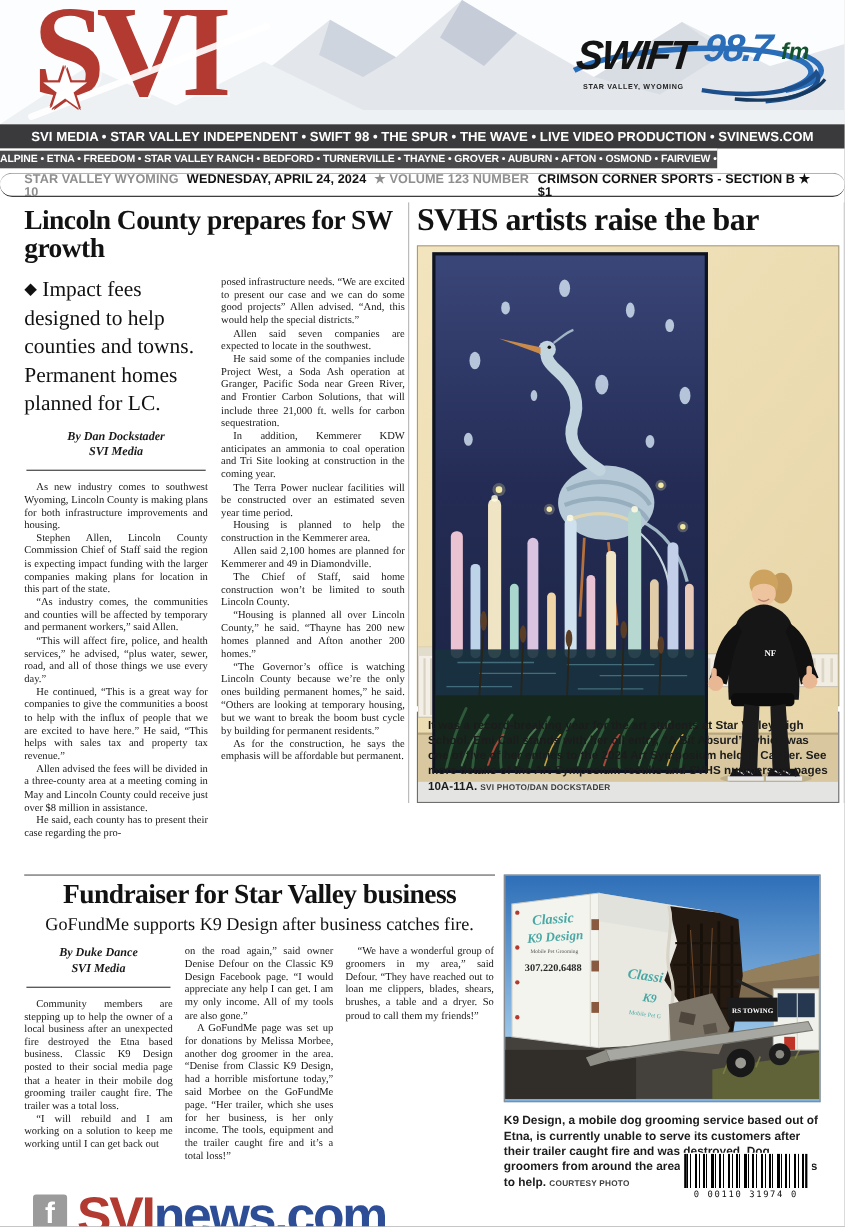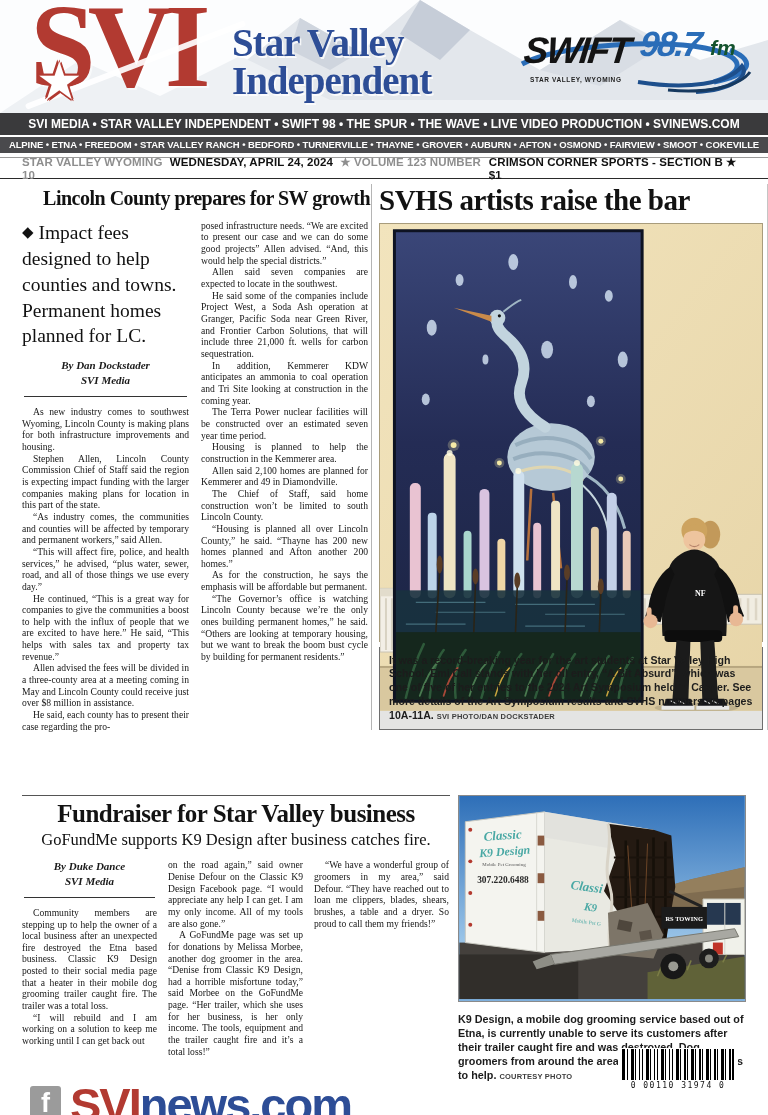--- a/index.html
+++ b/index.html
@@ -24,40 +24,40 @@
   .swift-freq { position:absolute; left:122px; top:4px; font-size:35px; font-weight:bold; font-style:italic;
                 color:#2a6db8; letter-spacing:-2px; transform:skewX(-6deg); }
   .swift-fm   { position:absolute; left:192px; top:16px; font-size:21px; font-weight:bold; font-style:italic; color:#14532d; }
   .swift-loc  { position:absolute; left:12px; top:56px; font-size:6.5px; font-weight:bold; color:#222; letter-spacing:.6px; }
   .swift-swoosh { position:absolute; left:0; top:0; width:235px; height:80px; }
 
   
   .bar-media { position:absolute; top:113px; left:0; width:768px; height:22px; background:#3a3a3c; color:#fff;
                font-family:"Liberation Sans",sans-serif; font-weight:bold; font-size:12px; line-height:22px;
                text-align:center; white-space:nowrap; }
-  .bar-towns { position:absolute; top:135px; left:0; width:768px; height:18px; background:#4a4a4d; color:#fff;
+  .bar-towns { position:absolute; top:135px; left:0; width:652px; height:18px; background:#4a4a4d; color:#fff;
                border-top:2px solid #fff; font-family:"Liberation Sans",sans-serif; font-weight:bold;
                font-size:9.5px; line-height:15px; letter-spacing:-.1px; text-align:center; white-space:nowrap; }
   .dateline { position:absolute; top:157px; left:0; width:768px; height:22px; border-top:1px solid #9a9a9a;
               border-bottom:1px solid #2a2a2a; padding:0 22px; display:flex; align-items:center;
               justify-content:space-between; font-family:"Liberation Sans",sans-serif; font-weight:bold;
-              font-size:11.5px; letter-spacing:.1px; }
+              font-size:11.5px; letter-spacing:.1px;border-radius:11px; }
   .dl-gray { color:#8e8e8e; } .dl-black { color:#111; }
   .dl-left span { margin-right:4px; }
 
   
   .headline { font-weight:bold; color:#121212; letter-spacing:-.5px; }
   .byline { text-align:center; font-style:italic; font-weight:bold; font-size:11px; line-height:1.3; }
   .byline-rule { border:none; border-top:1px solid #333; margin:9px 2px 9px; }
   .para { font-size:9.6px; line-height:1.215; text-align:justify; text-indent:11px; color:#161616; }
   .cont .para:first-child { text-indent:0; }
 
   
   #lincoln { position:absolute; left:22px; top:188px; width:348px; }
-  #lincoln .headline { font-size:20px; line-height:1.04; text-align:right; }
+  #lincoln .headline { font-size:25px; line-height:1.04; text-align:left; }
   .lincoln-cols { display:flex; gap:12px; margin-top:11px; }
   .lcol { width:167px; }
   .standfirst { font-size:19.5px; line-height:1.33; color:#111; margin-bottom:9px; }
   .standfirst .bullet { font-size:15px; position:relative; top:-2px; }
 
   
   #svhs { position:absolute; left:371px; top:184px; width:397px; border-left:1px solid #b5b5b5;
           border-right:1px solid #c5c5c5; padding:0 4px 0 7px; }
   #svhs .headline { font-size:29px; line-height:1.02; margin-top:2px; }
   .svhs-photo { margin-top:7px; width:384px; height:419px; border:1px solid #a89c7c; background:#eeddb4; }
@@ -100,24 +100,20 @@
       <rect width="768" height="113" fill="#fcfdfe"></rect>
       <polygon points="180,113 300,18 360,52 420,0 470,30 540,70 620,20 700,60 768,40 768,113" fill="#e3e7ec"></polygon>
       <polygon points="300,18 360,52 330,70 290,50" fill="#cfd5de"></polygon>
       <polygon points="420,0 470,30 440,60 400,34" fill="#c6cdd8"></polygon>
       <polygon points="540,70 620,20 660,48 600,86" fill="#d8dde4"></polygon>
       <polygon points="0,113 80,60 160,96 240,56 330,100 768,100 768,113" fill="#eef1f4"></polygon>
     </svg>
     <div class="svi-logo">SVI</div>
     <div class="svi-swoosh"></div>
     <div class="svi-star">★</div>
-    <div class="paper-title">
-      <div>Star Valley</div>
-      <div>Independent</div>
-    </div>
     <div class="swift">
       <svg class="swift-swoosh" viewBox="0 0 235 80">
         <path d="M4,44 C40,24 150,18 196,30 C226,38 228,52 196,62 C228,56 242,42 212,30" fill="none" stroke="#2a6db8" stroke-width="5"></path>
         <path d="M120,62 C170,70 210,64 224,46 C232,56 214,70 178,72" fill="none" stroke="#1d4f8c" stroke-width="4"></path>
         <path d="M150,70 C190,74 222,66 232,52" fill="none" stroke="#16395f" stroke-width="3"></path>
       </svg>
       <div class="swift-word">SWIFT</div>
       <div class="swift-freq">98.7</div>
       <div class="swift-fm">fm</div>
       <div class="swift-loc">STAR VALLEY, WYOMING</div>
@@ -160,22 +156,22 @@
         <div>
             <p class="para">posed infrastructure needs.  “We are excited to present our case and we can do some good projects” Allen advised. “And, this would help the special districts.”</p>
             <p class="para">Allen said  seven companies are expected to locate in the southwest.</p>
             <p class="para">He said some of the companies include Project West, a Soda Ash operation at Granger, Pacific Soda near Green River, and Frontier Carbon Solutions, that will include three 21,000 ft. wells for carbon sequestration.</p>
             <p class="para">In addition, Kemmerer KDW anticipates an ammonia to coal operation and Tri Site looking at construction in the coming year.</p>
             <p class="para">The Terra Power nuclear facilities will be constructed over an estimated seven year time period.</p>
             <p class="para">Housing is planned to help the construction in the Kemmerer area.</p>
             <p class="para">Allen said 2,100 homes are planned for Kemmerer and 49 in Diamondville.</p>
             <p class="para">The Chief of Staff, said home construction won’t be limited to south Lincoln County.</p>
             <p class="para">“Housing is planned all over Lincoln County,” he said.  “Thayne has 200 new homes planned and Afton another 200 homes.”</p>
+            <p class="para">“The Governor’s office is watching Lincoln County because we’re the only ones building permanent homes,” he said. “Others are looking at temporary housing, but we want to break the boom bust cycle by building for permanent residents.”</p>
             <p class="para">As for the construction, he says the emphasis will be affordable but permanent.</p>
-            <p class="para">“The Governor’s office is watching Lincoln County because we’re the only ones building permanent homes,” he said. “Others are looking at temporary housing, but we want to break the boom bust cycle by building for permanent residents.”</p>
           </div>
       </div>
     </div>
   </div>
 
   <div id="svhs">
     <div class="headline">SVHS artists raise the bar</div>
     <div class="svhs-photo">
       <svg viewBox="0 0 384 489" width="382" height="487">
         <defs>

